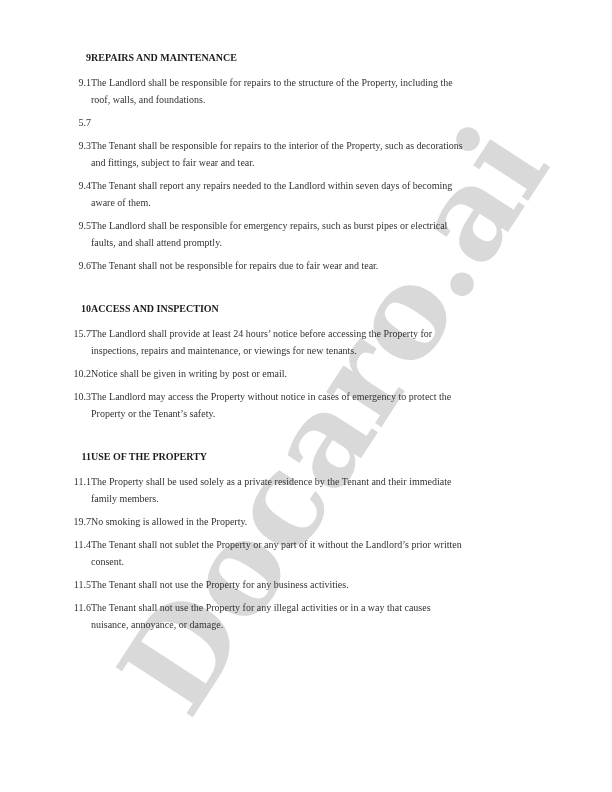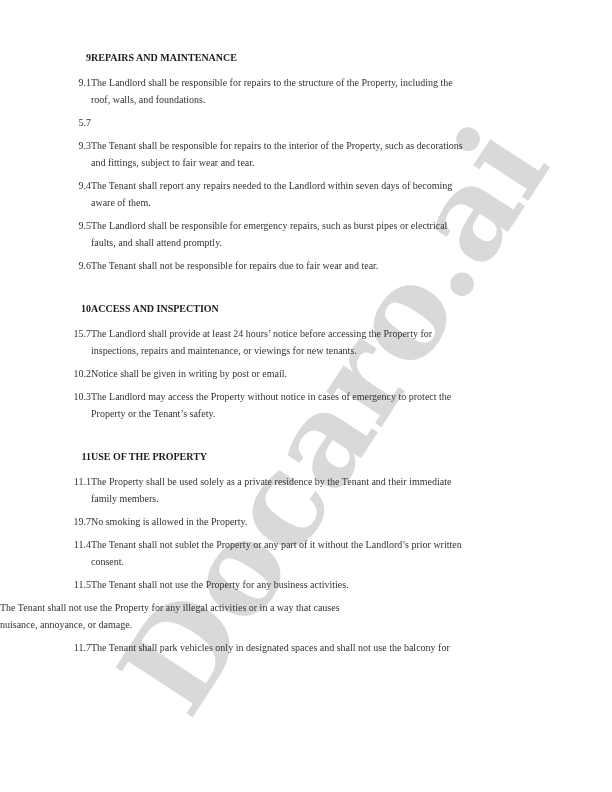--- a/index.html
+++ b/index.html
@@ -133,22 +133,19 @@
     <div class="clause">
       <span class="num">11.4</span>
       <span class="txt">The Tenant shall not sublet the Property or any part of it without the Landlord’s prior written
 consent.</span>
     </div>
     <div class="clause">
       <span class="num">11.5</span>
       <span class="txt">The Tenant shall not use the Property for any business activities.</span>
     </div>
     <div class="clause">
+      <span class="num">11.6</span>
       <span class="txt">The Tenant shall not use the Property for any illegal activities or in a way that causes
 nuisance, annoyance, or damage.</span>
-    </div>
-    <div class="clause">
-      <span class="num">11.7</span>
-      <span class="txt">The Tenant shall park vehicles only in designated spaces and shall not use the balcony for</span>
     </div>
 
   </div>
 </div>
 
 </body></html>

